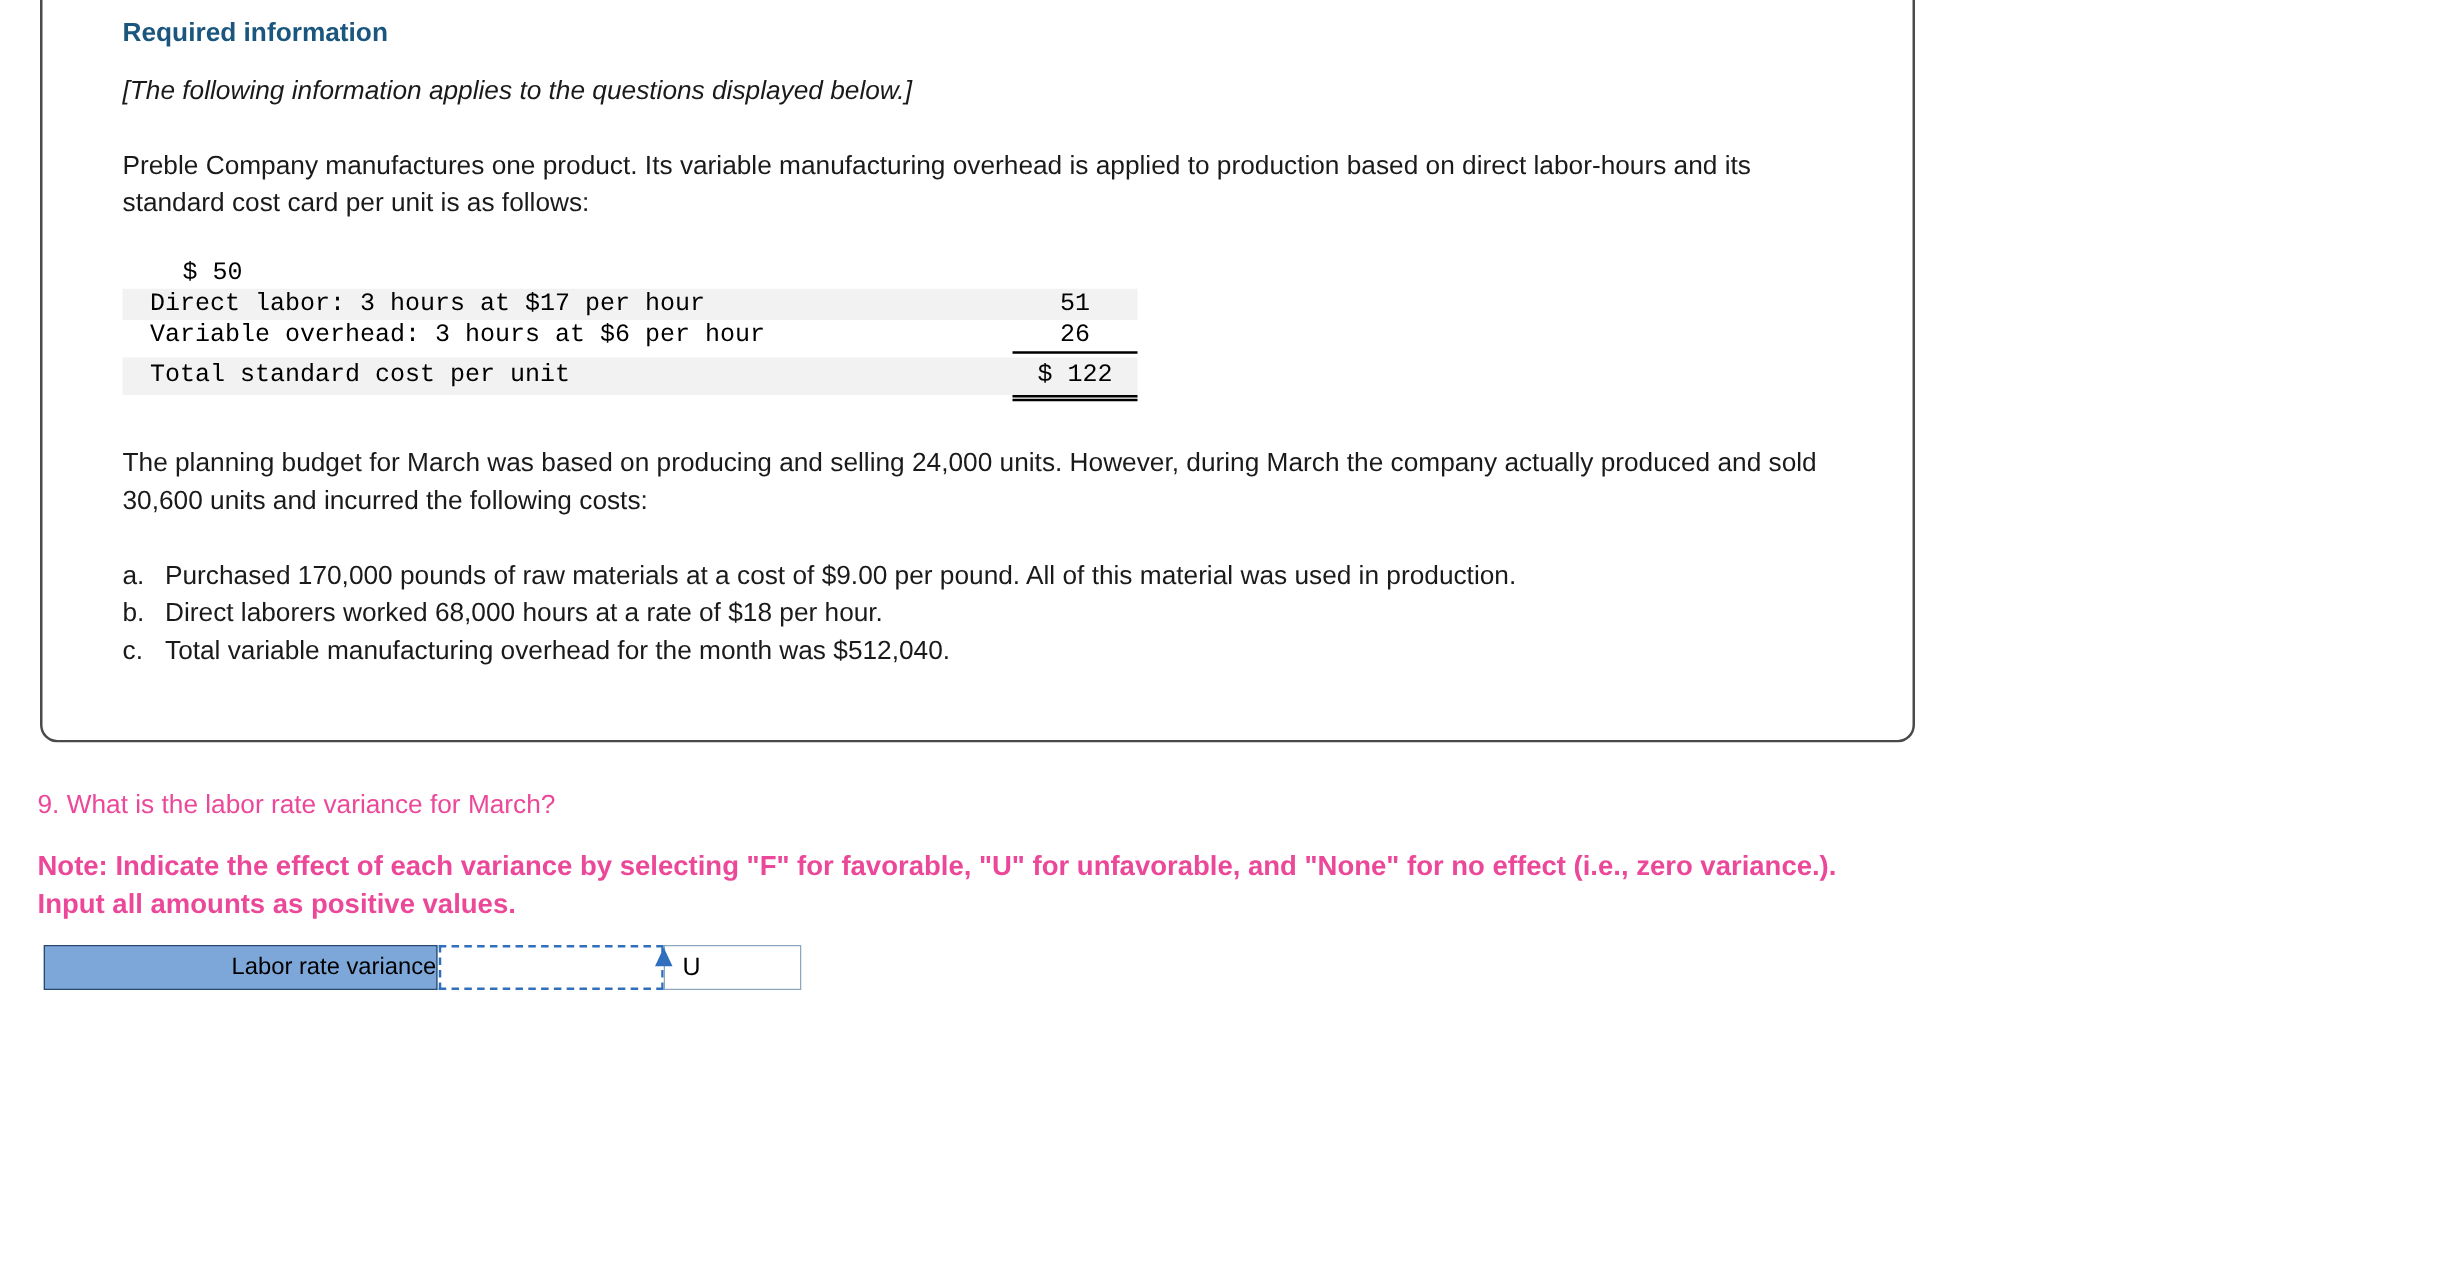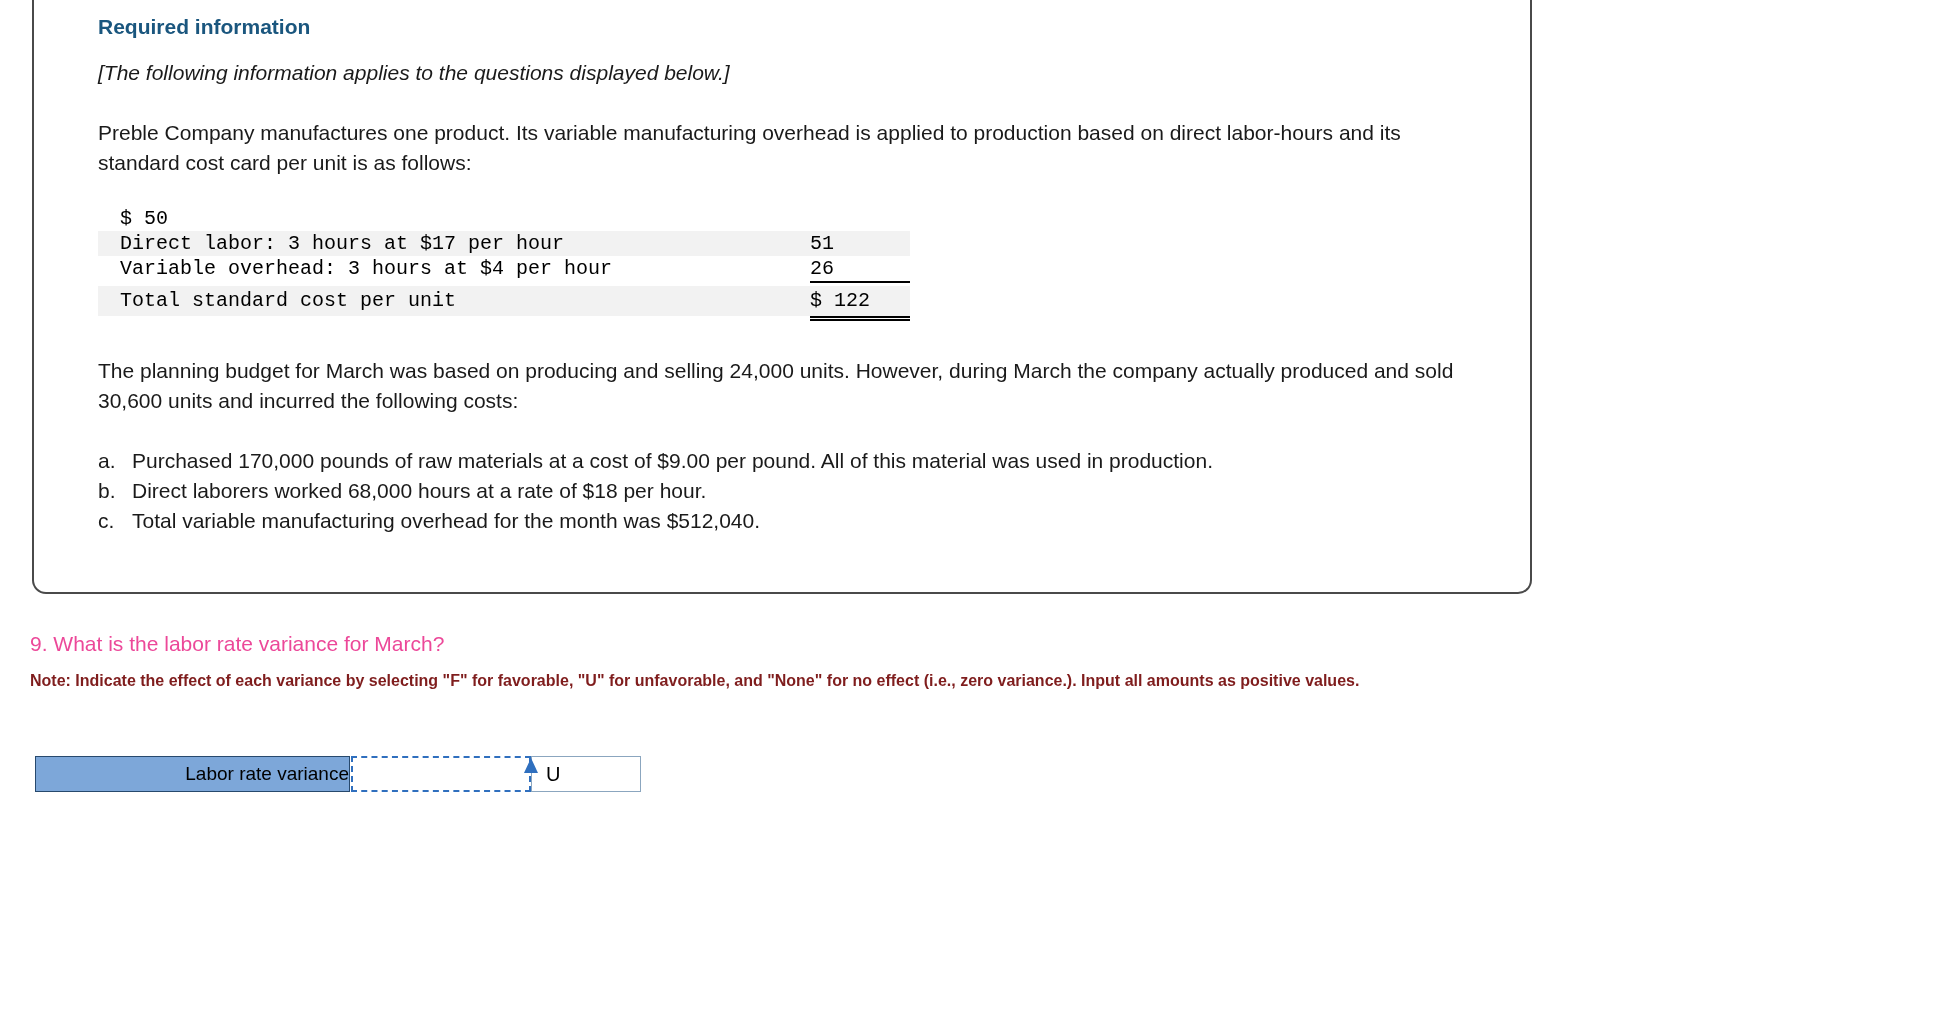--- a/index.html
+++ b/index.html
@@ -63,21 +63,21 @@
     display: flex;
     justify-content: space-between;
     align-items: baseline;
     height: 25px;
     line-height: 25px;
     padding-left: 22px;
   }
   .cc-row.shaded { background: #f2f2f2; }
   .cc-amount {
     width: 100px;
-    text-align: left;
+    text-align: center;
     white-space: pre;
   }
   .cc-row.underlined .cc-amount { border-bottom: 2px solid #000; }
   .cc-row.total {
     margin-top: 5px;
     height: 30px;
     line-height: 30px;
   }
   .cc-row.total .cc-amount { border-bottom: 5px double #000; }
 
@@ -97,25 +97,25 @@
     left: 30px;
     top: 630px;
     width: 1490px;
   }
   .question-text {
     font-size: 21px;
     line-height: 28px;
     color: #ec4899;
   }
   .question-note {
-    margin-top: 8px;
-    font-size: 16px;
+    margin-top: 20px;
+    font-size: 22px;
     font-weight: bold;
     line-height: 30px;
-    color: #7f1d1d;
+    color: #ec4899;
     width: 1480px;
   }
 
   
   .answer-table {
     position: absolute;
     left: 35px;
     top: 756px;
     display: flex;
     height: 36px;
@@ -176,21 +176,21 @@
 
     <div class="cost-card">
       <div class="cc-row">
         <span class="cc-amount">$ 50</span>
       </div>
       <div class="cc-row shaded">
         <span class="cc-label">Direct labor: 3 hours at $17 per hour</span>
         <span class="cc-amount">51</span>
       </div>
       <div class="cc-row underlined">
-        <span class="cc-label">Variable overhead: 3 hours at $4 per hour</span>
+        <span class="cc-label">Variable overhead: 3 hours at $6 per hour</span>
         <span class="cc-amount">26</span>
       </div>
       <div class="cc-row shaded total">
         <span class="cc-label">Total standard cost per unit</span>
         <span class="cc-amount">$ 122</span>
       </div>
     </div>
 
     <div class="para budget">The planning budget for March was based on producing and selling 24,000 units. However, during March the company actually produced and sold 30,600 units and incurred the following costs:</div>
 

